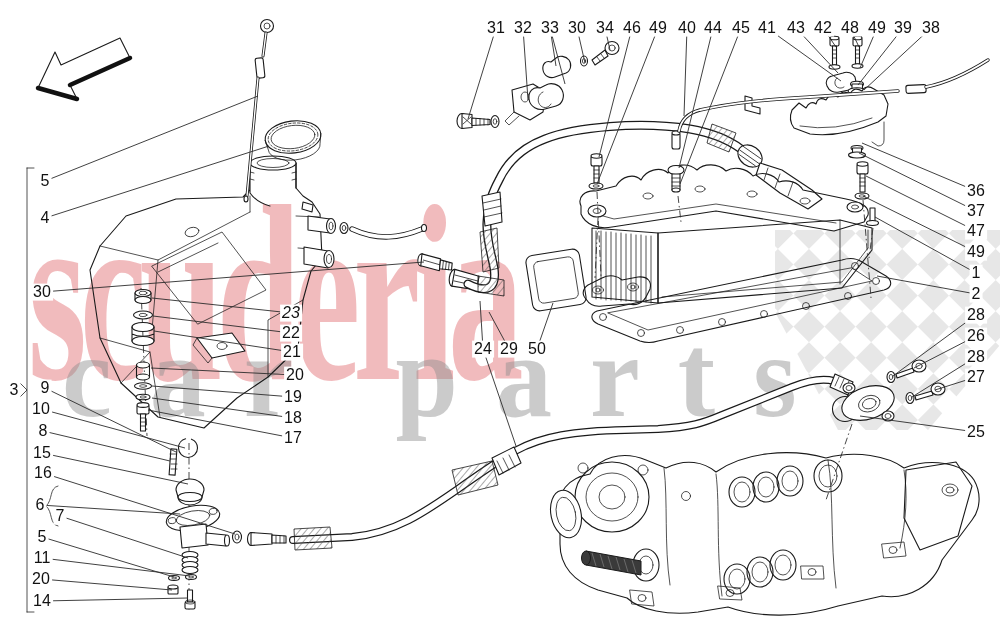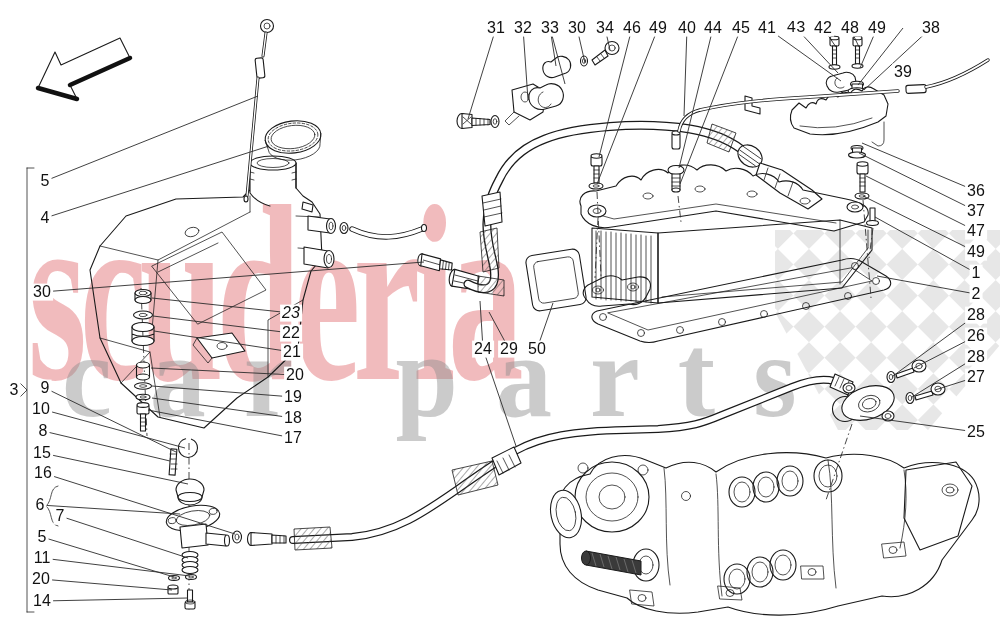--- a/index.html
+++ b/index.html
@@ -461,25 +461,25 @@
       <span class="callout" style="left: 523px; top: 28px;">32</span>
       <span class="callout" style="left: 550px; top: 28px;">33</span>
       <span class="callout" style="left: 577px; top: 28px;">30</span>
       <span class="callout" style="left: 605px; top: 28px;">34</span>
       <span class="callout" style="left: 632px; top: 28px;">46</span>
       <span class="callout" style="left: 658px; top: 28px;">49</span>
       <span class="callout" style="left: 687px; top: 28px;">40</span>
       <span class="callout" style="left: 713px; top: 28px;">44</span>
       <span class="callout" style="left: 741px; top: 28px;">45</span>
       <span class="callout" style="left: 767px; top: 28px;">41</span>
-      <span class="callout" style="left: 796px; top: 28px; font-family: Liberation Mono, monospace;">43</span>
+      <span class="callout" style="left: 796px; top: 28px;">43</span>
       <span class="callout" style="left: 823px; top: 28px;">42</span>
       <span class="callout" style="left: 850px; top: 28px;">48</span>
       <span class="callout" style="left: 877px; top: 28px;">49</span>
-      <span class="callout" style="left: 903px; top: 28px; margin-top: 44px;">39</span>
+      <span class="callout" style="left: 903px; top: 28px;">39</span>
       <span class="callout" style="left: 931px; top: 28px;">38</span>
       <span class="callout" style="left: 976px; top: 191px;">36</span>
       <span class="callout" style="left: 976px; top: 211px;">37</span>
       <span class="callout" style="left: 976px; top: 231px;">47</span>
       <span class="callout" style="left: 976px; top: 252px;">49</span>
       <span class="callout" style="left: 976px; top: 273px;">1</span>
       <span class="callout" style="left: 976px; top: 294px;">2</span>
       <span class="callout" style="left: 976px; top: 315px;">28</span>
       <span class="callout" style="left: 976px; top: 336px;">26</span>
       <span class="callout" style="left: 976px; top: 357px;">28</span>

